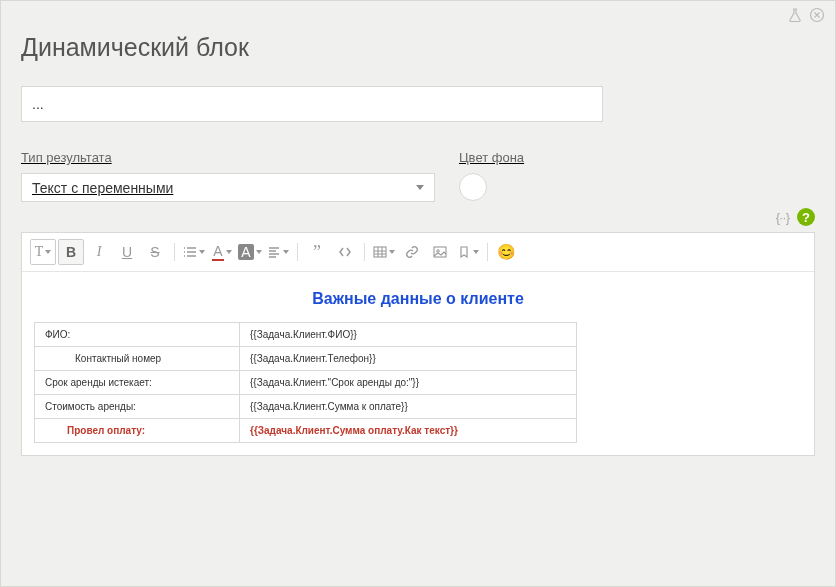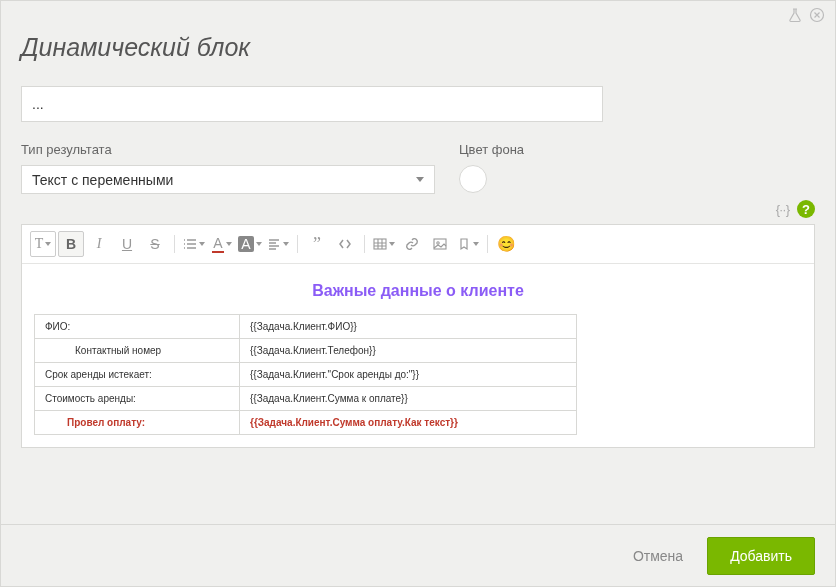--- a/index.html
+++ b/index.html
@@ -1,41 +1,41 @@
 <!DOCTYPE html>
 <html><head>
 <meta charset="utf-8">
 <style>
 * { box-sizing: border-box; margin: 0; padding: 0; }
 body { font-family: -apple-system, BlinkMacSystemFont, "Segoe UI", Arial, sans-serif; background: #f0f0ee; width: 836px; height: 587px; overflow: hidden; }
 .dialog { width: 836px; height: 587px; background: #f0f0ee; border: 1px solid #d8d8d5; position: relative; }
 .top-icons { position: absolute; top: 6px; right: 10px; display: flex; gap: 6px; align-items: center; }
 .top-icons svg { width: 16px; height: 16px; }
-.title { font-size: 25px; font-weight: 300; color: #555; padding: 32px 37px 24px 20px; font-style: italic; }
+.title { font-size: 25px; font-weight: 300; color: #555; padding: 32px 37px 24px 20px; }
 .form-row { padding: 0 20px; margin-bottom: 10px; }
 .form-label { font-size: 13px; color: #666; margin-bottom: 8px; }
 .form-row-split { display: flex; gap: 24px; padding: 0 20px; align-items: flex-start; }
 .input-name { width: 582px; height: 36px; border: 1px solid #d8d8d5; background: #fff; padding: 0 10px; font-size: 14px; color: #333; }
 .select-wrap { position: relative; width: 414px; }
 .select { width: 100%; height: 29px; border: 1px solid #d8d8d5; background: #fff; padding: 0 10px; font-size: 14px; color: #333; display: flex; align-items: center; justify-content: space-between; cursor: pointer; }
 .caret { width: 0; height: 0; border-left: 4px solid transparent; border-right: 4px solid transparent; border-top: 5px solid #888; }
 .color-swatch { width: 28px; height: 28px; border-radius: 50%; background: #fff; border: 1px solid #d8d8d5; margin-top: 3px; cursor: pointer; }
 .editor-meta { display: flex; justify-content: flex-end; align-items: center; gap: 8px; padding: 6px 20px 6px 20px; }
 .brackets-icon { color: #aaa; font-size: 13px; letter-spacing: -1px; }
 .help-icon { width: 18px; height: 18px; border-radius: 50%; background: #7ab800; color: #fff; display: flex; align-items: center; justify-content: center; font-size: 13px; font-weight: bold; cursor: pointer; }
 .editor-panel { margin: 0 20px; background: #fff; border: 1px solid #d8d8d5; }
 .toolbar { display: flex; align-items: center; padding: 6px 8px; border-bottom: 1px solid #e5e5e3; gap: 2px; flex-wrap: wrap; }
 .tbtn { min-width: 26px; height: 26px; display: flex; align-items: center; justify-content: center; border: 1px solid transparent; border-radius: 2px; color: #999; font-size: 14px; cursor: pointer; background: transparent; position: relative; }
 .tbtn.boxed { border: 1px solid #ccc; }
 .tbtn.active { border: 1px solid #ccc; background: #f5f5f3; color: #666; }
 .tbtn .dd { width: 0; height: 0; border-left: 3px solid transparent; border-right: 3px solid transparent; border-top: 4px solid #999; margin-left: 2px; }
 .tsep { width: 1px; height: 18px; background: #ddd; margin: 0 4px; }
 .tbtn svg { width: 14px; height: 14px; }
 .editor-body { padding: 18px 12px 12px 12px; }
-.editor-body h3 { text-align: center; font-size: 16px; font-weight: bold; color: #8b5cf6; margin-bottom: 14px; }
+.editor-body h3 { text-align: center; font-size: 16px; font-weight: bold; color: #1d4ed8; margin-bottom: 14px; }
 .data-table { width: 543px; border-collapse: collapse; }
 .data-table td { border: 1px solid #d8d8d5; padding: 6px 10px; font-size: 10px; color: #333; }
 .data-table tr.highlight td { color: #c0392b; font-weight: bold; }
 .footer { position: absolute; bottom: 0; left: 0; right: 0; height: 62px; border-top: 1px solid #d8d8d5; background: #f0f0ee; display: flex; align-items: center; justify-content: flex-end; padding: 0 20px; gap: 16px; }
 .btn-cancel { background: transparent; border: none; color: #888; font-size: 14px; cursor: pointer; padding: 10px 8px; }
 .btn-primary { background: #7ab800; border: 1px solid #6aa300; color: #fff; font-size: 14px; padding: 10px 22px; cursor: pointer; border-radius: 2px; }
 .underline-u { text-decoration: underline; }
 .strike-s { text-decoration: line-through; }
 </style>
 </head>
@@ -56,21 +56,21 @@
         </svg>
     </span>
   </div>
 
   <div class="title">Динамический блок</div>
 
   <div class="form-row">
     <input class="input-name" type="text" value="..." style="">
   </div>
 
-  <div class="form-row-split" style="margin-top:20px;">
+  <div class="form-row-split" style="margin-top:28px;text-decoration:underline;">
     <div>
       <div class="form-label">Тип результата</div>
       <div class="select-wrap">
         <div class="select">
           <span>Текст с переменными</span>
           <span class="caret"></span>
         </div>
       </div>
     </div>
     <div>
@@ -182,18 +182,14 @@
             </tr>
             <tr class="highlight">
               <td style="width: 205px; padding-left: 32px;">Провел оплату:</td>
               <td>{{Задача.Клиент.Сумма оплату.Как текст}}</td>
             </tr>
           </tbody>
       </table>
     </div>
   </div>
 
-  <div class="footer">
-    <button class="btn-cancel">Отмена</button>
-    <button class="btn-primary">Добавить</button>
-  </div>
 
 </div>
 
 </body></html>

